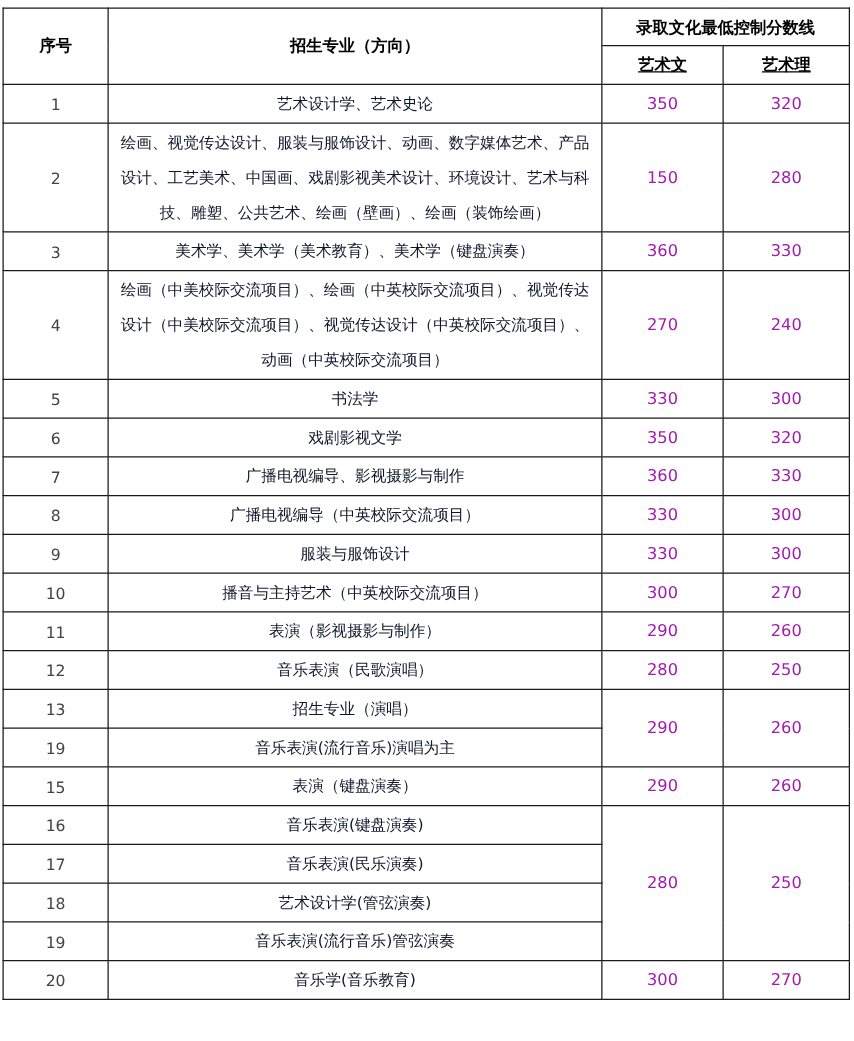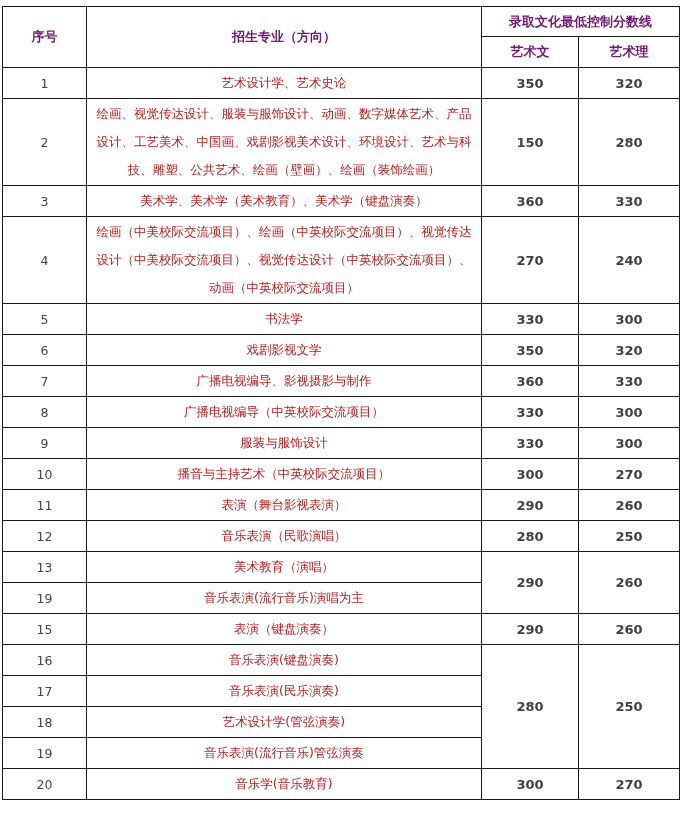--- a/index.html
+++ b/index.html
@@ -11,26 +11,26 @@
       width: 677px;
       color: #333333;
       font-size: 12.5px;
     }
     table.score-table td, table.score-table th {
       border: 1.3px solid #1a1a1a;
       text-align: center;
       vertical-align: middle;
       padding: 0 6px;
     }
-    th { font-weight: bold; color: #701a75; font-size: 13px; }
+    th { font-weight: bold; color: #000000; font-size: 13px; }
     td.num { color: #444; }
-    td.major { color: #b91c1c; line-height: 28px; padding: 0 4px; }
-    td.score { font-weight: bold; color: #404040; font-size: 13px; }
+    td.major { color: #0f172a; line-height: 28px; padding: 0 4px; }
+    td.score { font-weight: normal; color: #a21caf; font-size: 13px; }
     .h1 { height: 29px; }
-    .h2 { height: 30px; }
+    .h2 { height: 30px; text-decoration: underline; }
     tr.r1 td { height: 30px; }
     tr.r3 td { height: 86px; }
   </style>
 </head>
 <body>
 
 <table class="score-table">
   <colgroup>
     <col style="width:84px">
     <col style="width:395px">
@@ -104,33 +104,33 @@
       <td class="score">300</td>
     </tr>
     <tr class="r1">
       <td class="num">10</td>
       <td class="major">播音与主持艺术（中英校际交流项目）</td>
       <td class="score">300</td>
       <td class="score">270</td>
     </tr>
     <tr class="r1">
       <td class="num">11</td>
-      <td class="major">表演（舞台影视表演）</td>
+      <td class="major">表演（影视摄影与制作）</td>
       <td class="score">290</td>
       <td class="score">260</td>
     </tr>
     <tr class="r1">
       <td class="num">12</td>
       <td class="major">音乐表演（民歌演唱）</td>
       <td class="score">280</td>
       <td class="score">250</td>
     </tr>
     <tr class="r1">
       <td class="num">13</td>
-      <td class="major">美术教育（演唱）</td>
+      <td class="major">招生专业（演唱）</td>
       <td class="score" rowspan="2">290</td>
       <td class="score" rowspan="2">260</td>
     </tr>
     <tr class="r1">
       <td class="num">19</td>
       <td class="major">音乐表演(流行音乐)演唱为主</td>
     </tr>
     <tr class="r1">
       <td class="num">15</td>
       <td class="major">表演（键盘演奏）</td>

